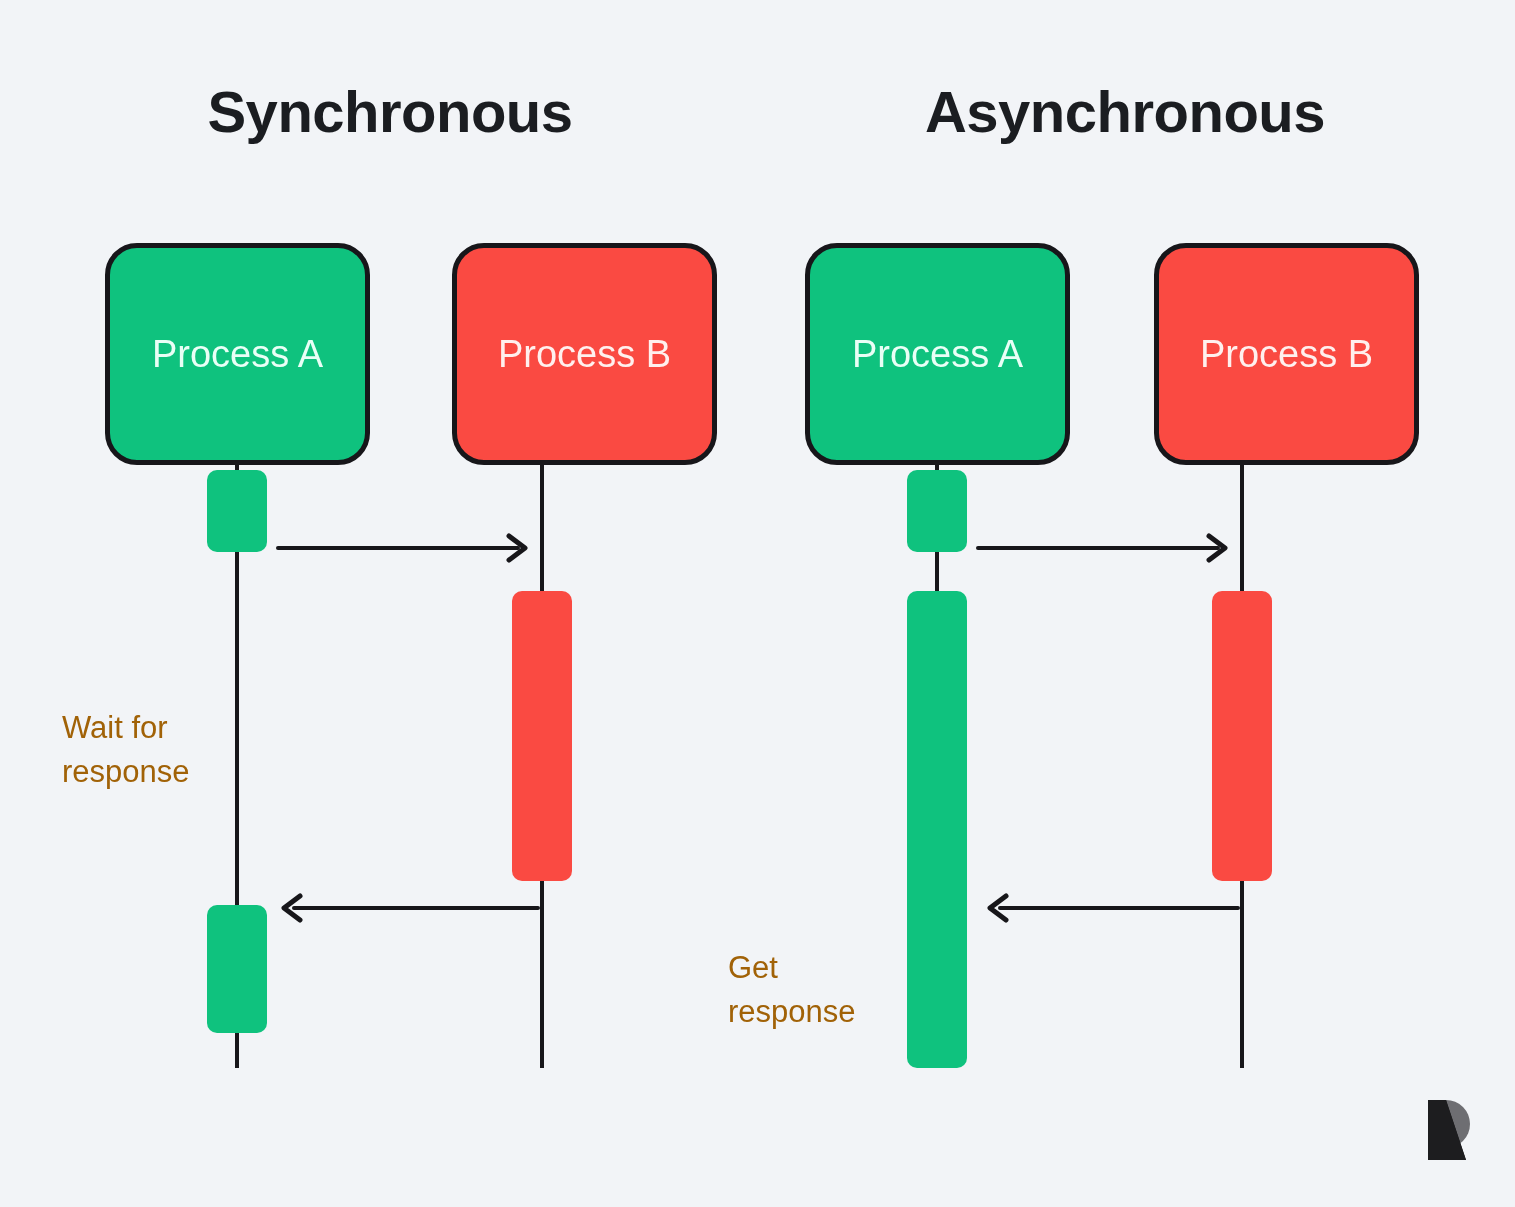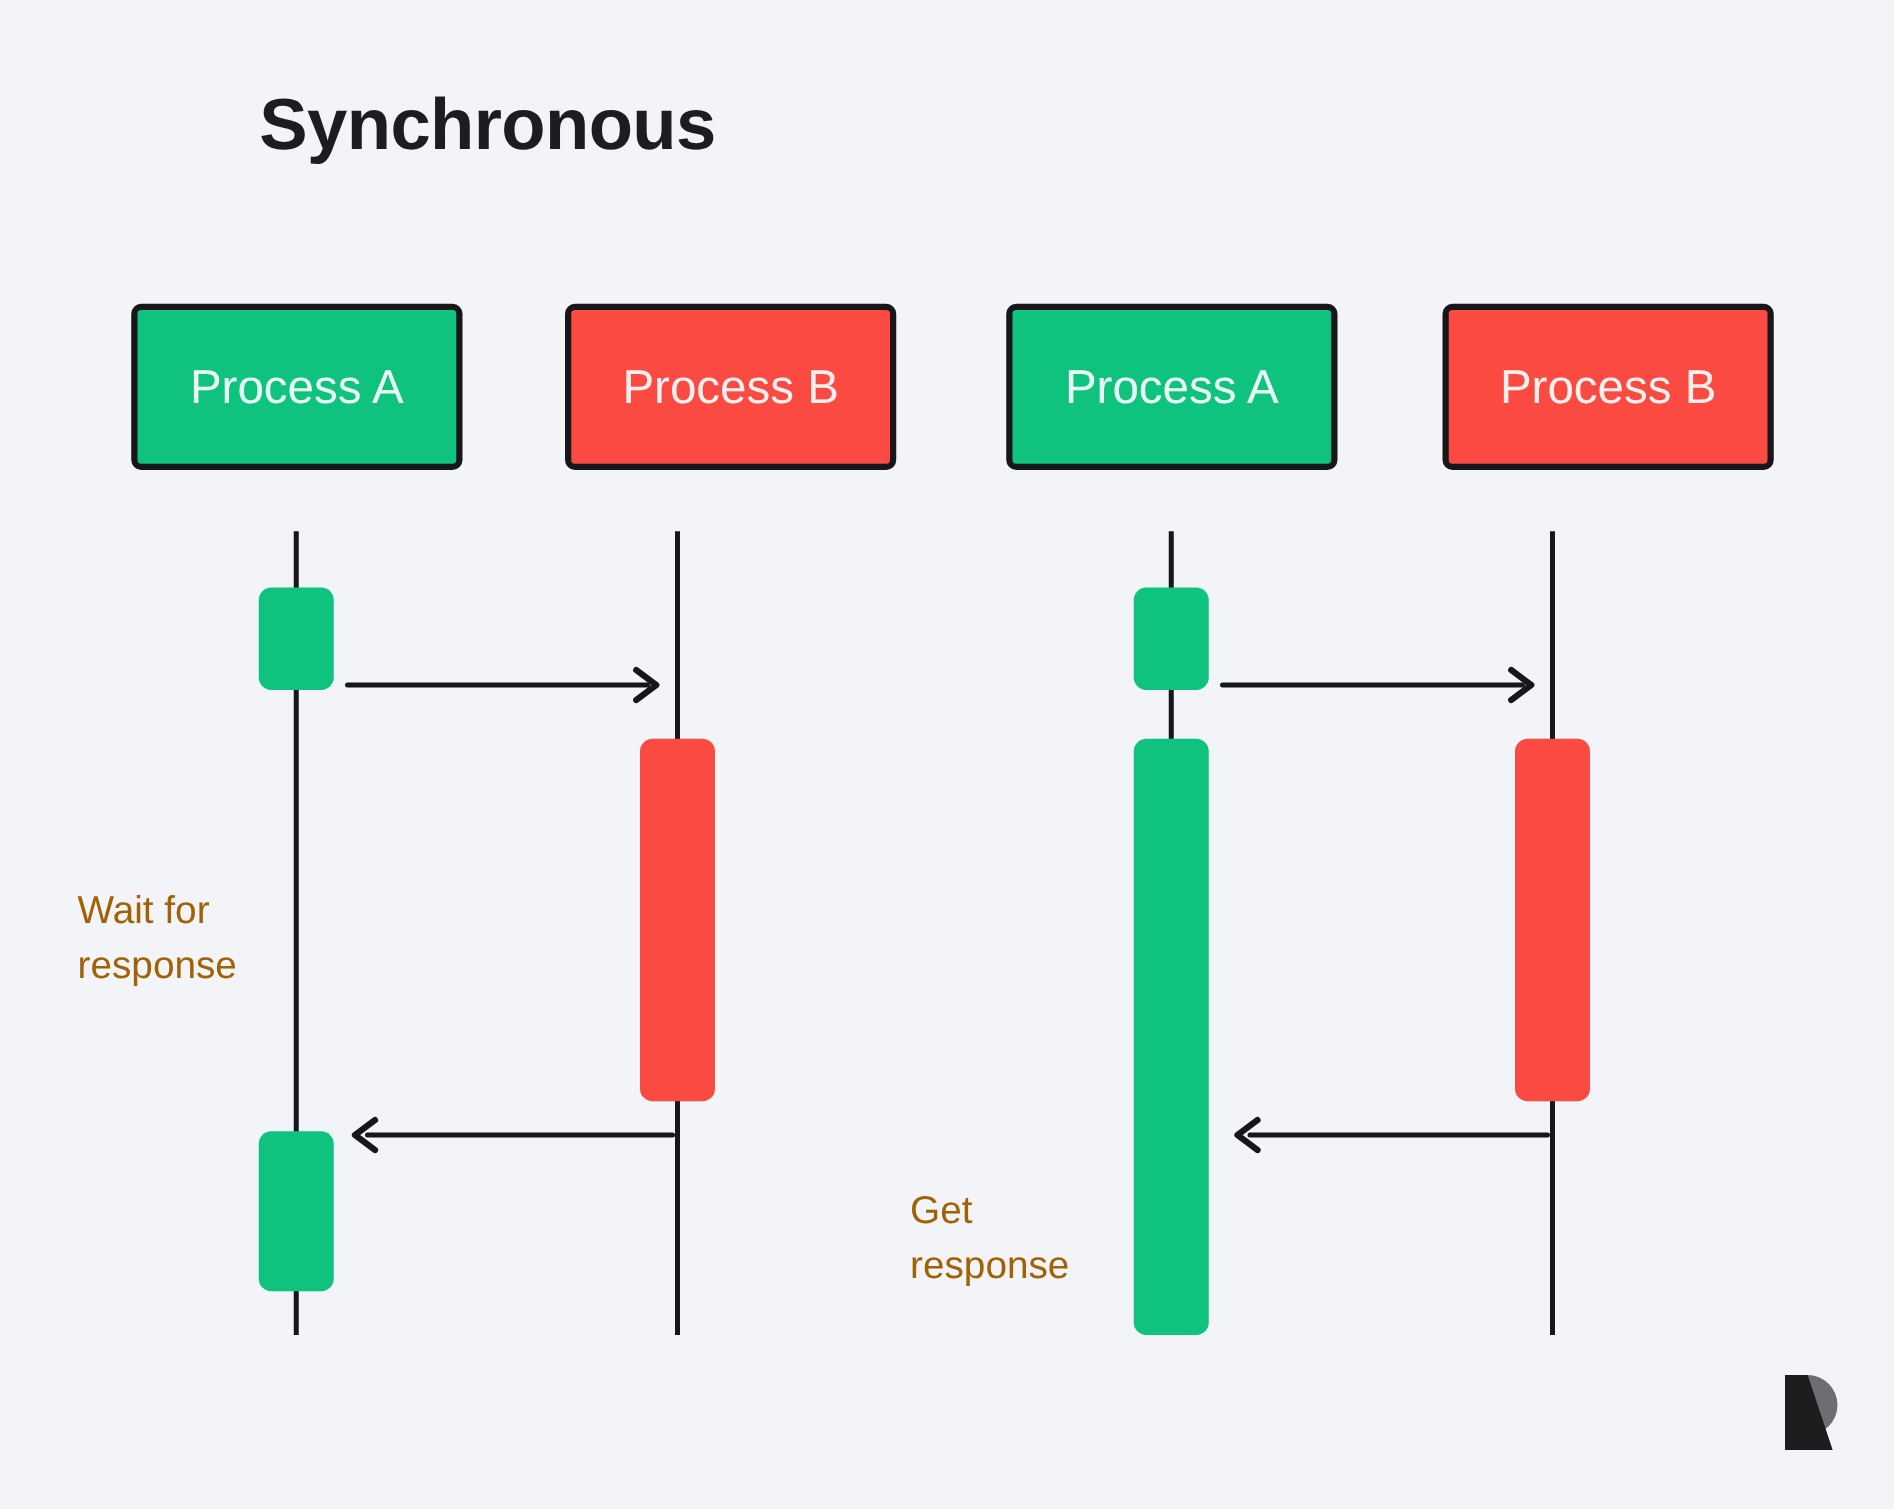--- a/index.html
+++ b/index.html
@@ -19,29 +19,29 @@
   }
   .panel-title {
     position: absolute;
     font-size: 58px;
     font-weight: 700;
     color: #1b1d21;
     letter-spacing: -0.5px;
     white-space: nowrap;
     text-align: center;
   }
-  #title-sync  { left: 0px;   top: 66px; width: 780px; }
+  #title-sync  { left: 0px;   top: 78px; width: 780px; }
   #title-async { left: 735px; top: 78px; width: 780px; }
 
   .proc-box {
     position: absolute;
     width: 265px;
-    height: 133px;
+    height: 222px;
     border: 5px solid #17161a;
-    border-radius: 8px;
+    border-radius: 32px;
     box-sizing: border-box;
     display: flex;
     align-items: center;
     justify-content: center;
   }
   .proc-box.green { background: #0fc27e; }
   .proc-box.red   { background: #fa4a42; margin-left: 44px; }
   .proc-label {
     font-size: 38px;
     color: #ffffff;
@@ -96,20 +96,21 @@
     height: 64px;
   }
   #brand-logo svg { display: block; }
 </style>
 </head>
 <body>
 
 <div id="canvas">
 
   <div class="panel-title" id="title-sync">Synchronous</div>
+  <div class="panel-title" id="title-async">Asynchronous</div>
 
   <div class="lifeline" style="left:235px; top:425px; height:643px;"></div>
   <div class="lifeline" style="left:540px; top:425px; height:643px;"></div>
 
   <div class="proc-box green" style="left:105px; top:243px;">
     <span class="proc-label">Process A</span>
   </div>
   <div class="proc-box red" style="left:408px; top:243px;">
     <span class="proc-label">Process B</span>
   </div>

